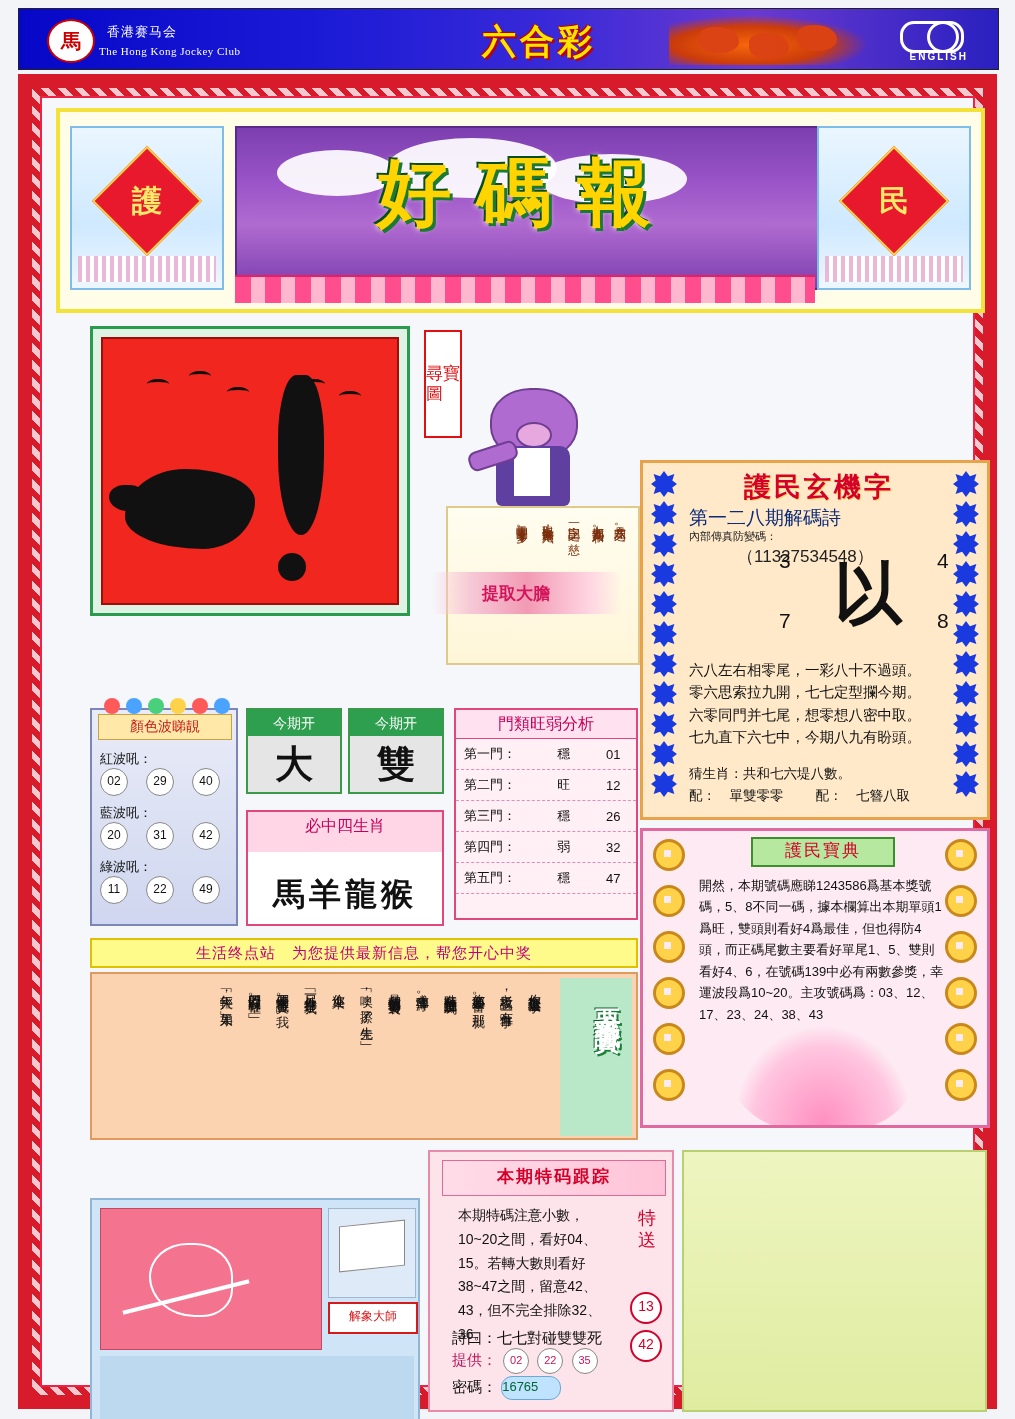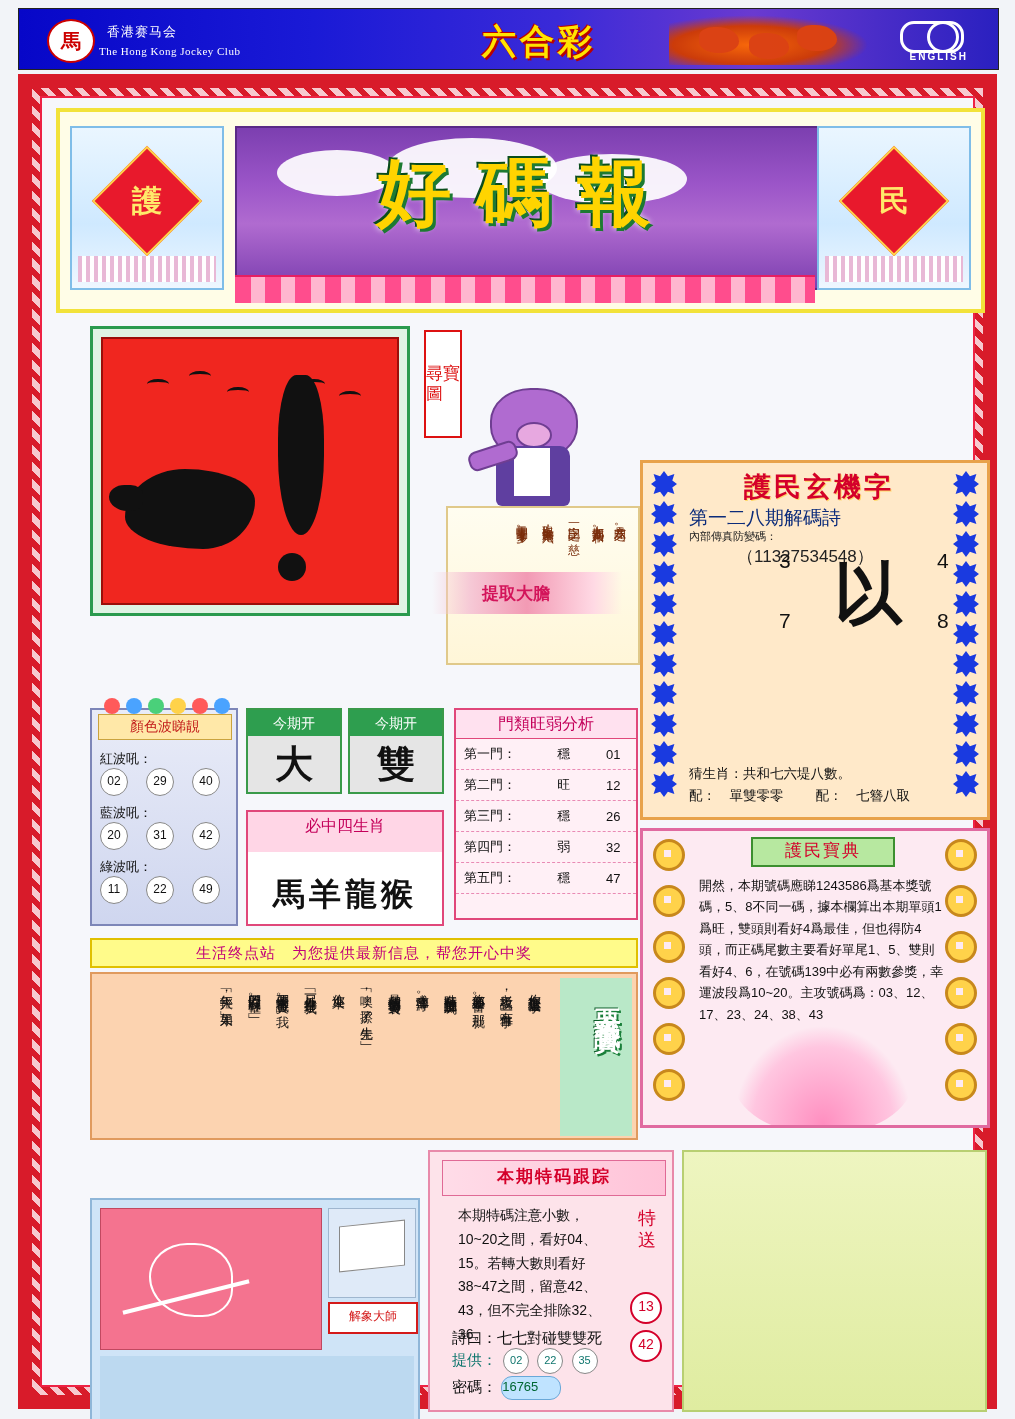--- a/index.html
+++ b/index.html
@@ -291,21 +291,21 @@
     position:absolute;left:12px;top:8px;width:222px;height:34px;
     background:linear-gradient(90deg,#ffdce8,#ffc3d8);
     border:1px solid #e06a96;
     text-align:center;line-height:32px;font-size:17px;color:#d4002a;font-weight:bold;letter-spacing:2px;
   }
   .tema .txt{position:absolute;left:28px;top:52px;width:160px;font-size:14px;line-height:1.7;color:#111;}
   .tema .tesong{position:absolute;right:14px;top:56px;width:22px;font-size:18px;color:#d4002a;line-height:1.2;text-align:center;}
   .tema .num{position:absolute;right:10px;width:28px;height:28px;border:2px solid #d4002a;border-radius:50%;
     text-align:center;line-height:24px;font-size:14px;color:#d4002a;background:#fff;}
   .tema .shiri{position:absolute;left:22px;bottom:62px;font-size:15px;color:#111;}
-  .tema .tigong{position:absolute;left:22px;bottom:36px;font-size:15px;color:#0f766e;}
+  .tema .tigong{position:absolute;left:22px;bottom:36px;font-size:15px;color:#be185d;}
   .tema .mima{position:absolute;left:22px;bottom:10px;font-size:15px;color:#111;}
   .tema .mball{display:inline-block;width:24px;height:24px;border:1px solid #888;border-radius:50%;
     background:#fff;text-align:center;line-height:22px;font-size:11px;margin:0 2px;vertical-align:middle;}
   .tema .mcode{display:inline-block;width:58px;height:22px;border-radius:11px;background:#bfe3ff;border:1px solid #6aa8d8;
     text-align:left;line-height:20px;font-size:13px;color:#063;vertical-align:middle;}
   .bot-green{
     position:absolute;left:640px;top:1052px;width:305px;height:262px;
     background:linear-gradient(180deg,#eef5c0,#dfeca0);border:2px solid #b8cf72;box-sizing:border-box;
   }
   .ob-left{left:204px;top:610px;}
@@ -417,20 +417,26 @@
         </div>
         <h2>護民玄機字</h2>
         <div class="sub">第一二八期解碼詩</div>
         <div class="nei">內部傳真防變碼：</div>
         <div class="code">（11327534548）</div>
         <div class="n3">3</div>
         <div class="n4">4</div>
         <div class="big">以</div>
         <div class="n7">7</div>
         <div class="n8">8</div>
+        <div class="poem">
+          <span class="l">六八左右相零尾，一彩八十不過頭。</span>
+          <span class="l">零六思索拉九開，七七定型攔今期。</span>
+          <span class="l">六零同門并七尾，想零想八密中取。</span>
+          <span class="l">七九直下六七中，今期八九有盼頭。</span>
+        </div>
         <div class="xj-foot">
           <div>猜生肖：共和七六堤八數。</div>
           <div style="display:flex;gap:32px;">
             <span>配：　單雙零零</span>
             <span>配：　七簪八取</span>
           </div>
         </div>
       </div>
 
       <div class="baodian">

